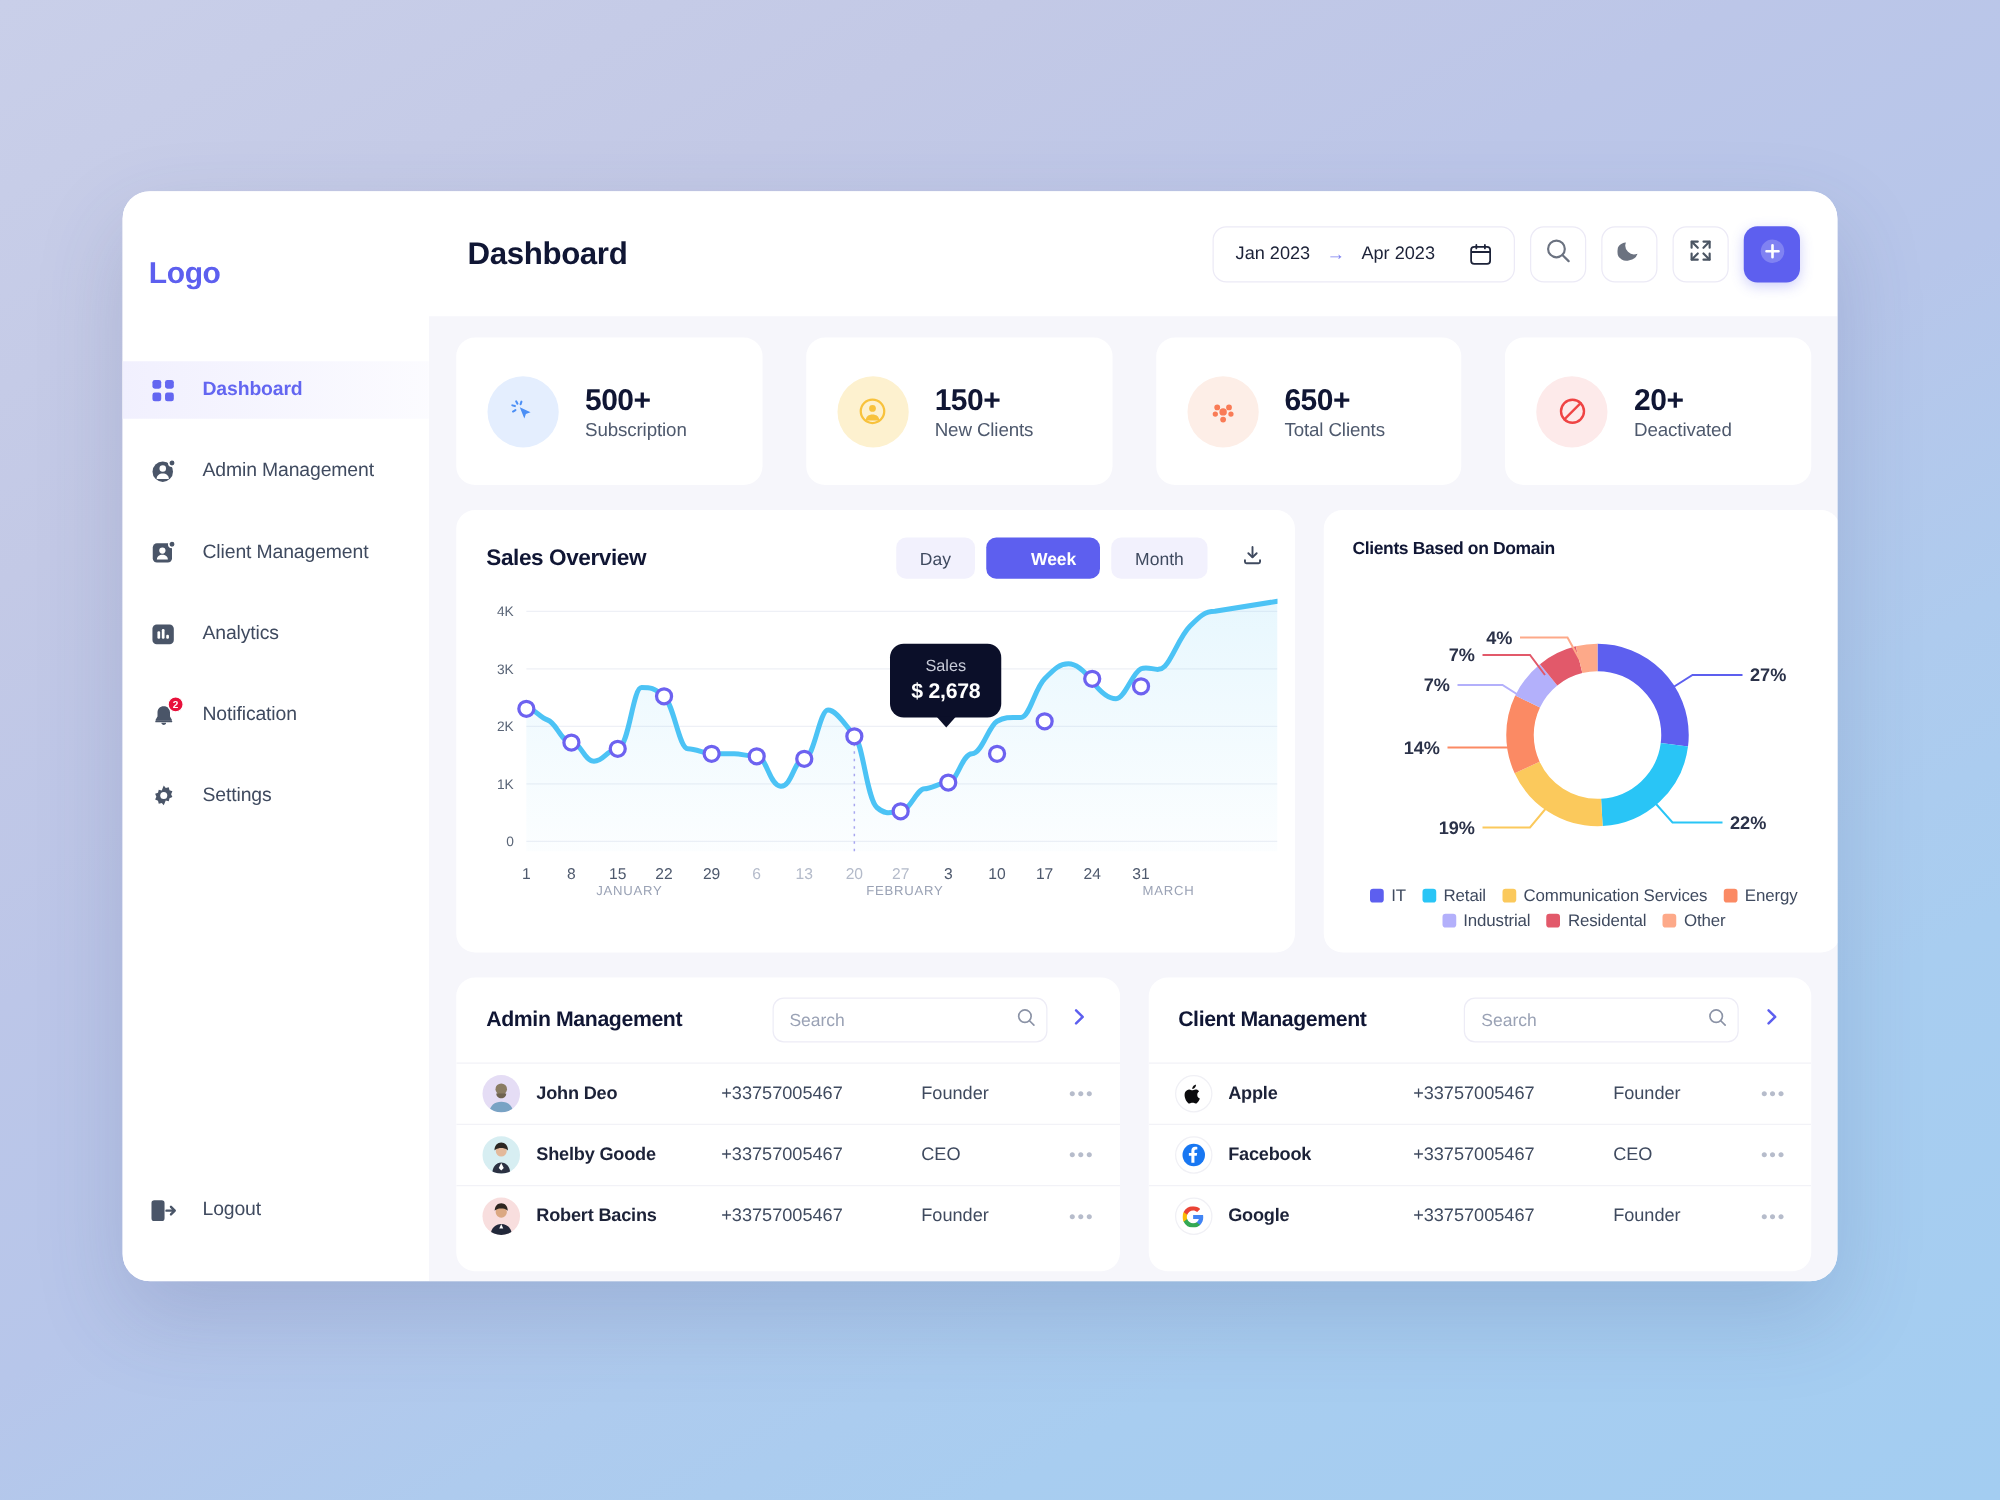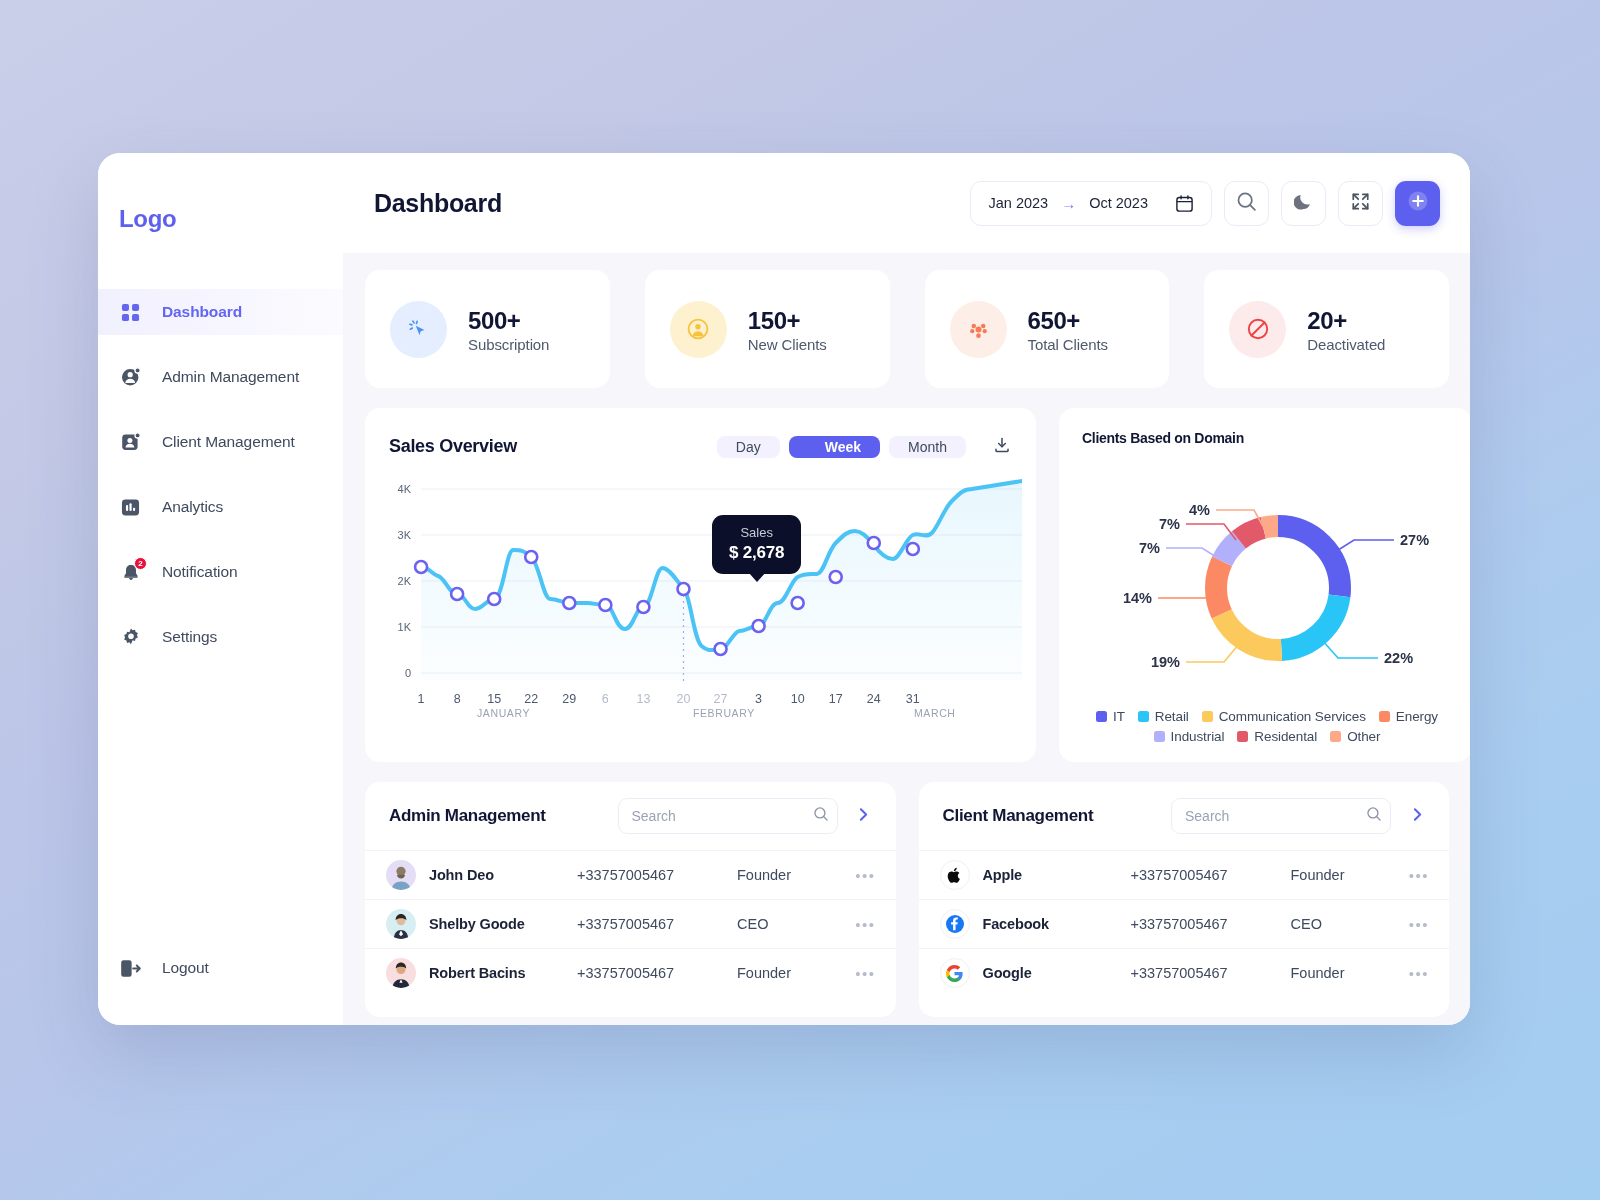--- a/index.html
+++ b/index.html
@@ -188,21 +188,21 @@
     position: relative;
   }
   #sales-head {
     display: flex; align-items: center;
     padding: 0 18px 0 24px;
     margin-bottom: 10px;
   }
   #sales-title { font-size: 18px; font-weight: bold; color: #101634; letter-spacing: -0.3px; }
   #range-tabs { margin-left: auto; display: flex; gap: 9px; align-items: center; }
   .range-tab {
-    height: 22px; padding: 0 19px;
+    height: 33px; padding: 0 19px;
     border-radius: 8px;
     background: #f2f1fd;
     color: #3f4a5f;
     font-size: 14px;
     display: flex; align-items: center; justify-content: center;
     cursor: pointer;
   }
   .range-tab.active { background: #5d5fef; color: #fff; font-weight: 600; padding-left: 36px; }
   #download-btn {
     width: 33px; height: 33px; margin-left: 10px;
@@ -416,21 +416,21 @@
 
   <div id="main">
 
     <div id="topbar">
       <div id="page-title">Dashboard</div>
       <div id="topbar-right">
 
         <div id="date-range">
           <span class="dr-text">Jan 2023</span>
           <span class="dr-arrow">→</span>
-          <span class="dr-text">Oct 2023</span>
+          <span class="dr-text">Apr 2023</span>
           <span style="margin-left:14px;display:flex;">
             <svg width="19" height="19" viewBox="0 0 20 20">
                 <rect x="2" y="3.6" width="16" height="14.4" rx="2.6" stroke="#1c2238" stroke-width="1.5" fill="none"></rect>
                 <path d="M2 8h16" stroke="#1c2238" stroke-width="1.5"></path>
                 <path d="M6.4 2v3M13.6 2v3" stroke="#1c2238" stroke-width="1.5" stroke-linecap="round"></path>
               </svg>
           </span>
         </div>
 
         <div class="icon-btn">

